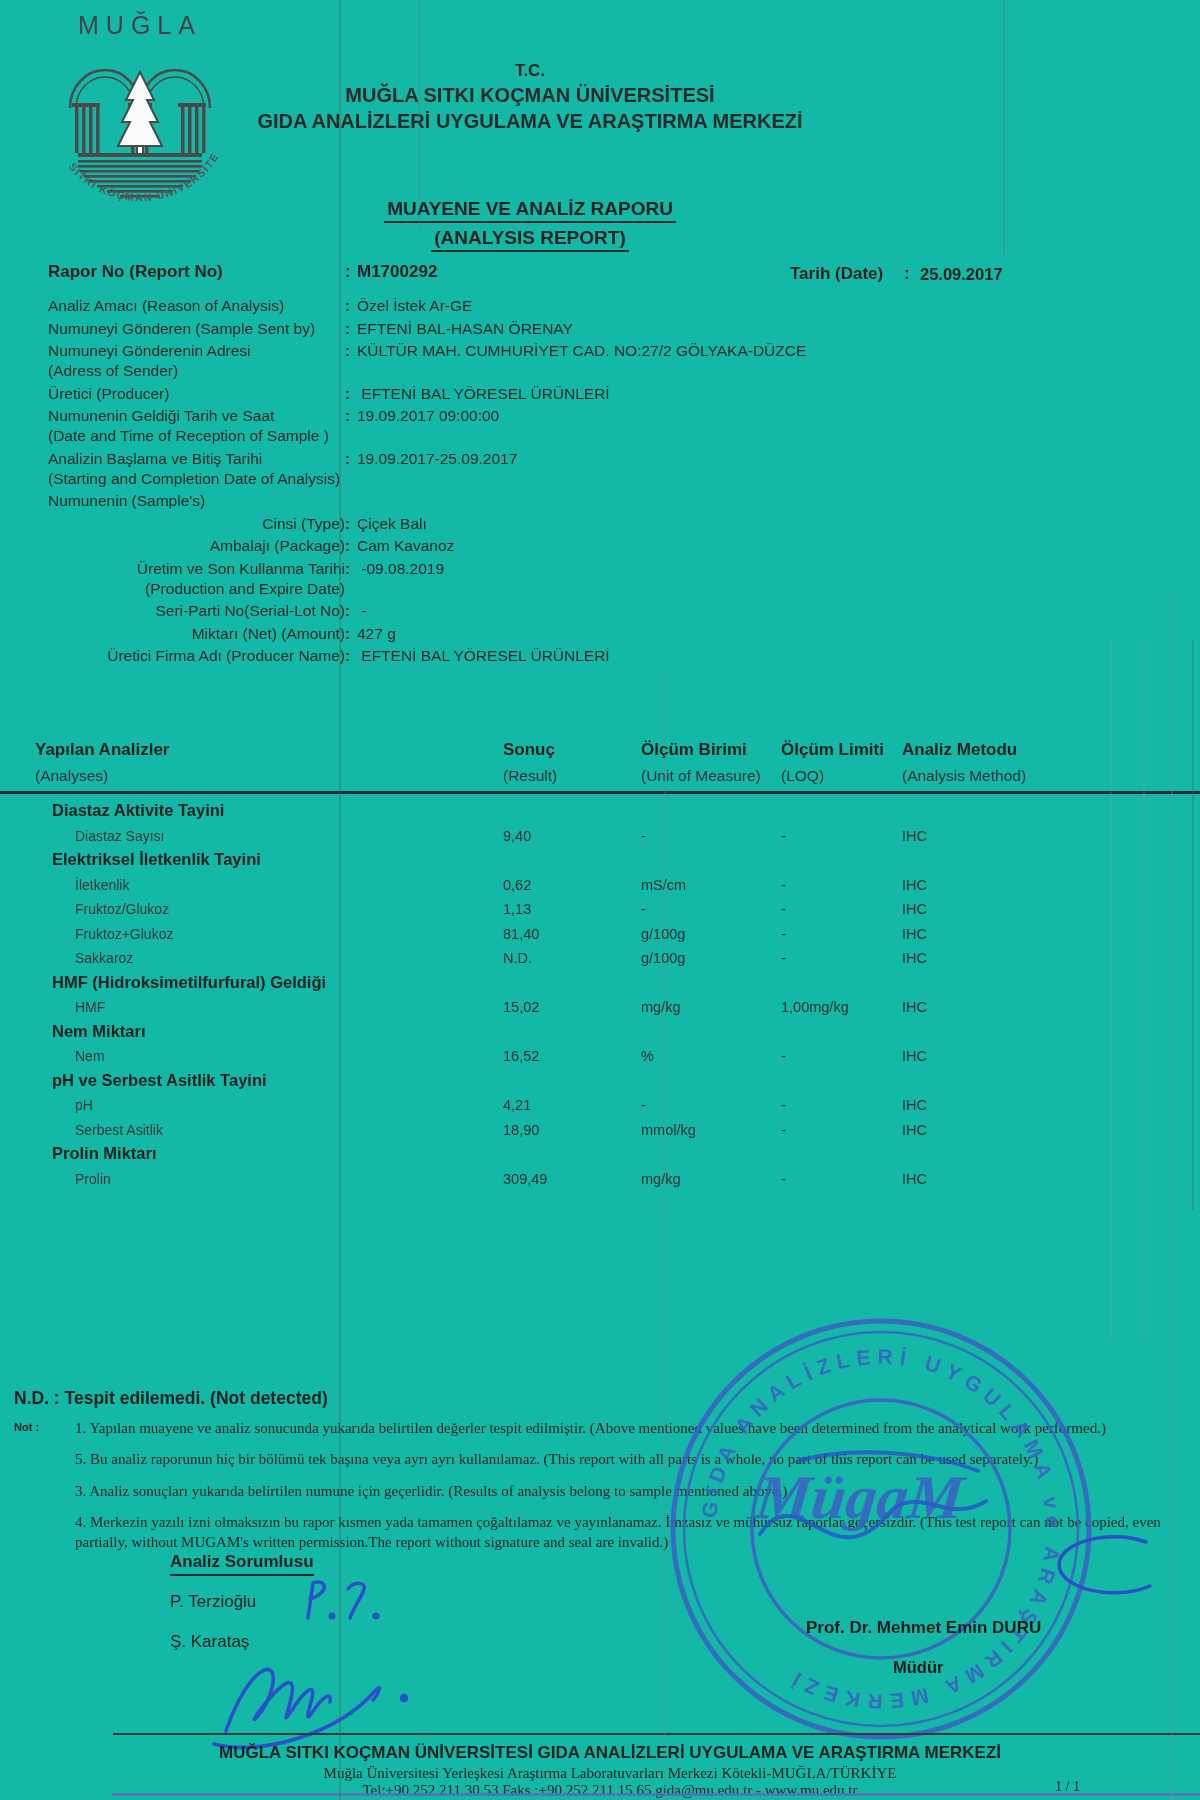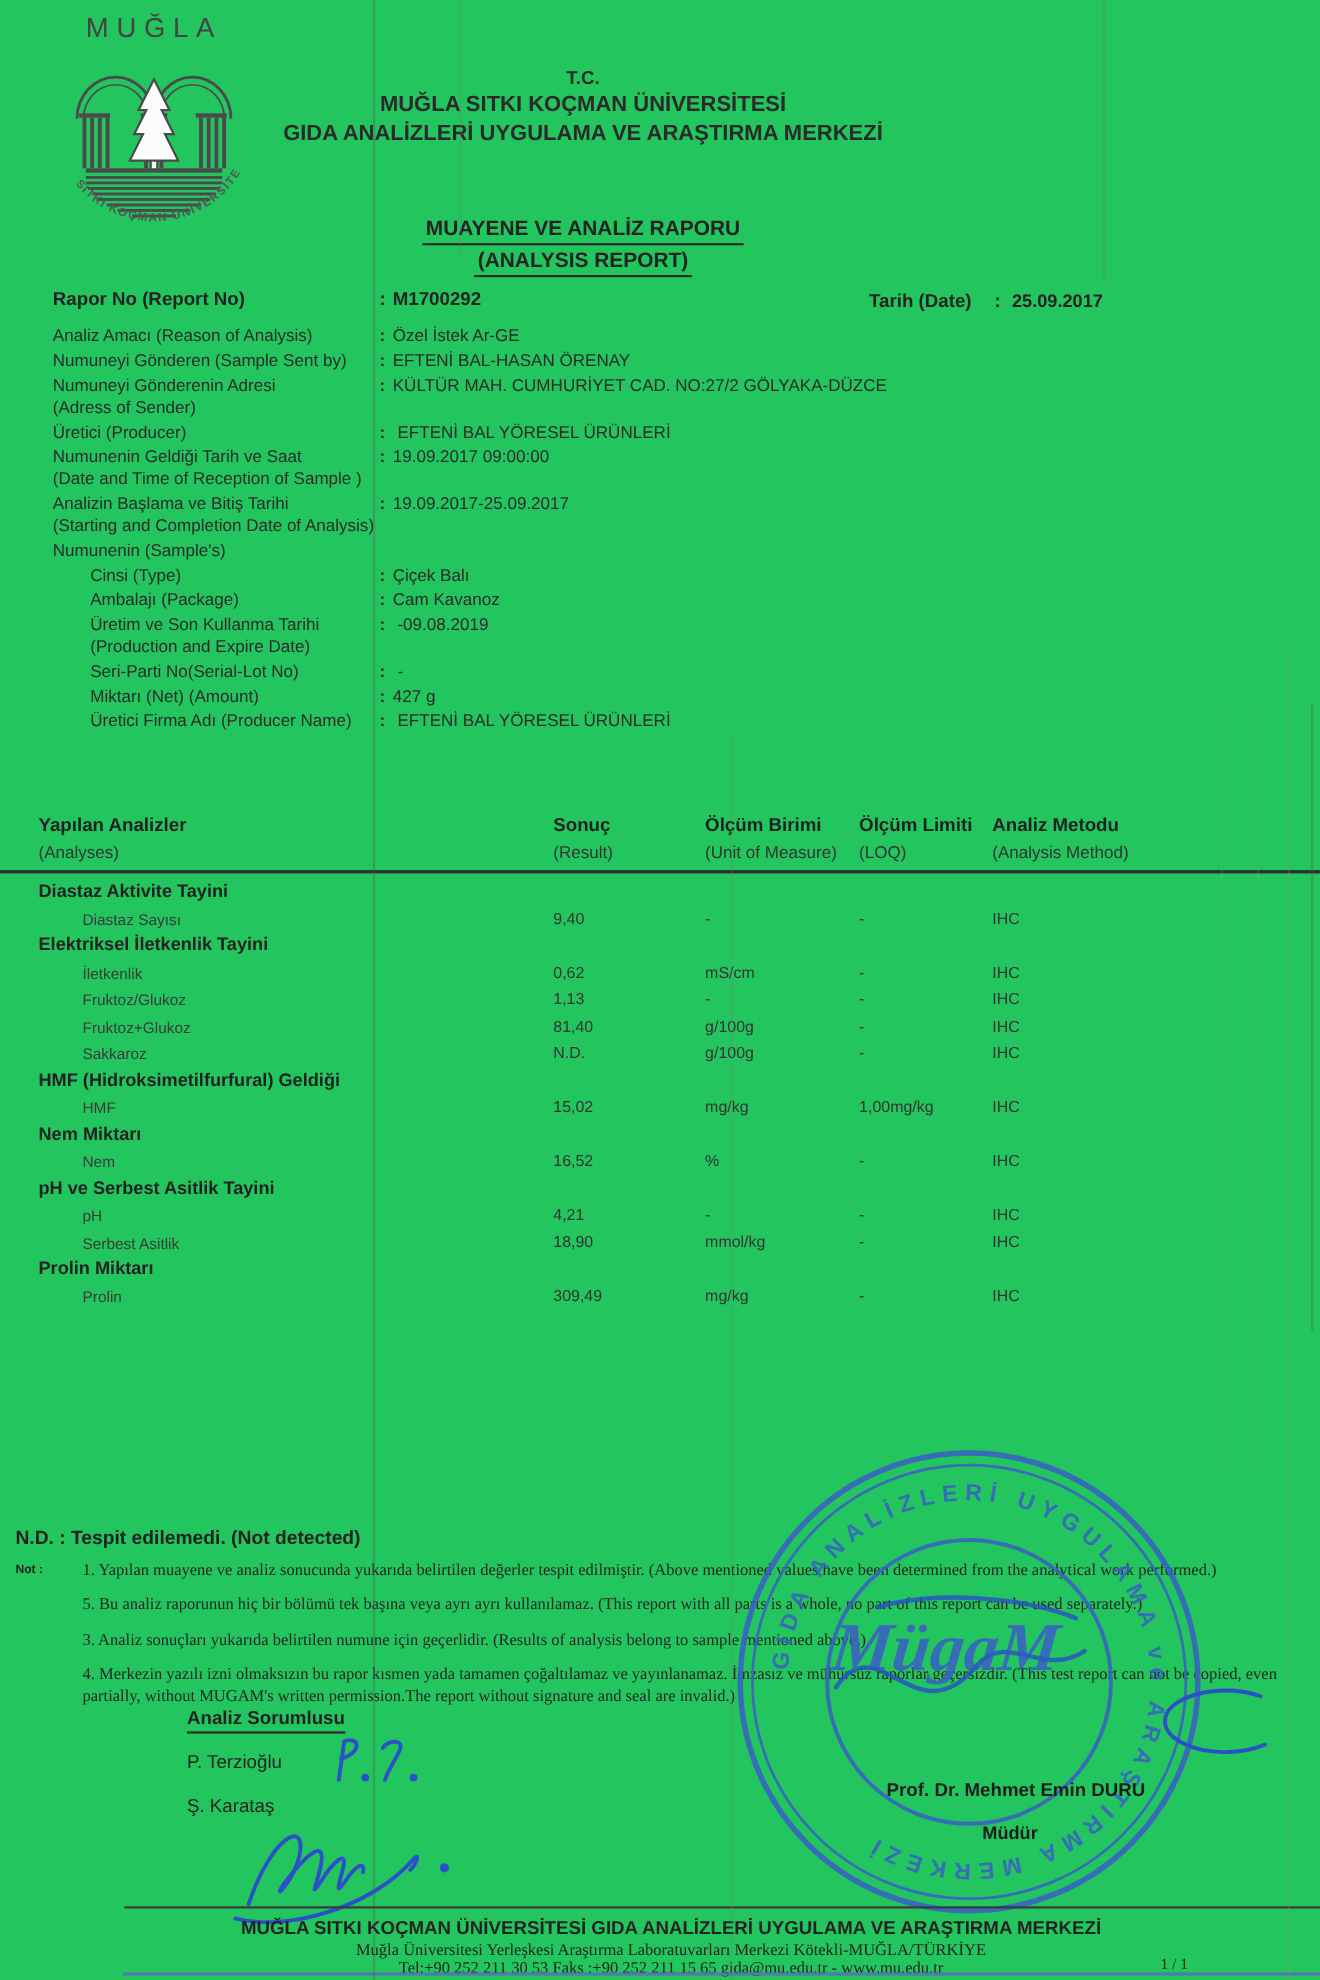--- a/index.html
+++ b/index.html
@@ -1,18 +1,18 @@
 <!DOCTYPE html>
 <html><head>
 <meta charset="utf-8">
 <style>
   * { box-sizing: border-box; margin: 0; padding: 0; }
   body { background:#e8e8e8; font-family:"Liberation Sans", sans-serif; }
   .page { position:relative; width:1200px; height:1800px; margin:0 auto;
-          background:#22c55e; color:#232323; overflow:hidden; }
+          background:#14b8a6; color:#232323; overflow:hidden; }
   .abs { position:absolute; }
 
   
   .hdr { left:230px; top:60px; width:600px; text-align:center; line-height:1.3; color:#2a2a2a; }
   .hdr .tc { font-size:17px; font-weight:bold; }
   .hdr .l1 { font-size:20px; font-weight:bold; }
   .hdr .l2 { font-size:20px; font-weight:bold; }
   .title-blk { left:230px; top:198px; width:600px; text-align:center; }
   .title-blk .t1, .title-blk .t2 { display:inline-block; font-size:19px; font-weight:bold;
       border-bottom:2.5px solid #2a2a2a; padding:0 3px 1px; }
@@ -27,31 +27,31 @@
   .date-value   { left:920px; top:265px; font-size:16.5px; font-weight:600; }
 
   
   .fields { left:48px; top:296px; width:1020px; }
   .frow { display:flex; align-items:flex-start; margin-bottom:2.5px;
           font-size:15.5px; line-height:20px; color:#2b2b2b; }
   .flabel { flex:0 0 297px; }
   .flabel .lb2 { display:block; }
   .fcolon { flex:0 0 12px; font-weight:600; }
   .fvalue { white-space:pre-wrap; }
-  .frow.indent .flabel { padding-left:34px; }
+  .frow.indent .flabel { padding-left:34px;text-align:right; }
 
   
   .th { position:absolute; top:740px; }
   .th .htr { font-weight:bold; font-size:17px; color:#222; }
   .th .hen { font-weight:400; font-size:15.5px; margin-top:7px; color:#333; }
   .th1 { left:35px; } .th2 { left:503px; } .th3 { left:641px; } .th4 { left:781px; } .th5 { left:902px; }
   .thr-line { left:0; top:791px; width:1200px; height:3px; background:#2e2e2e; }
   .table { left:35px; top:799px; width:1165px; }
   .trow { position:relative; height:24.5px; }
-  .trow .tname { position:absolute; left:0; top:4px; font-size:14px; color:#3a3a3a; }
+  .trow .tname { position:absolute; left:17px; top:4px; font-size:14px; color:#3a3a3a; }
   .trow.group .tname { font-weight:bold; font-size:16.5px; color:#222; top:2px; }
   .trow.item .tname { left:40px; }
   .tres    { position:absolute; left:468px; top:4px; font-size:14.5px; color:#333; }
   .tunit   { position:absolute; left:606px; top:4px; font-size:14.5px; color:#333; }
   .tloq    { position:absolute; left:746px; top:4px; font-size:14.5px; color:#333; }
   .tmethod { position:absolute; left:867px; top:4px; font-size:14.5px; color:#333; }
 
   
   .nd     { left:14px; top:1388px; font-size:17.5px; font-weight:bold; color:#222; }
   .notlbl { left:14px; top:1421px; font-size:11px; font-weight:bold; color:#222; }

